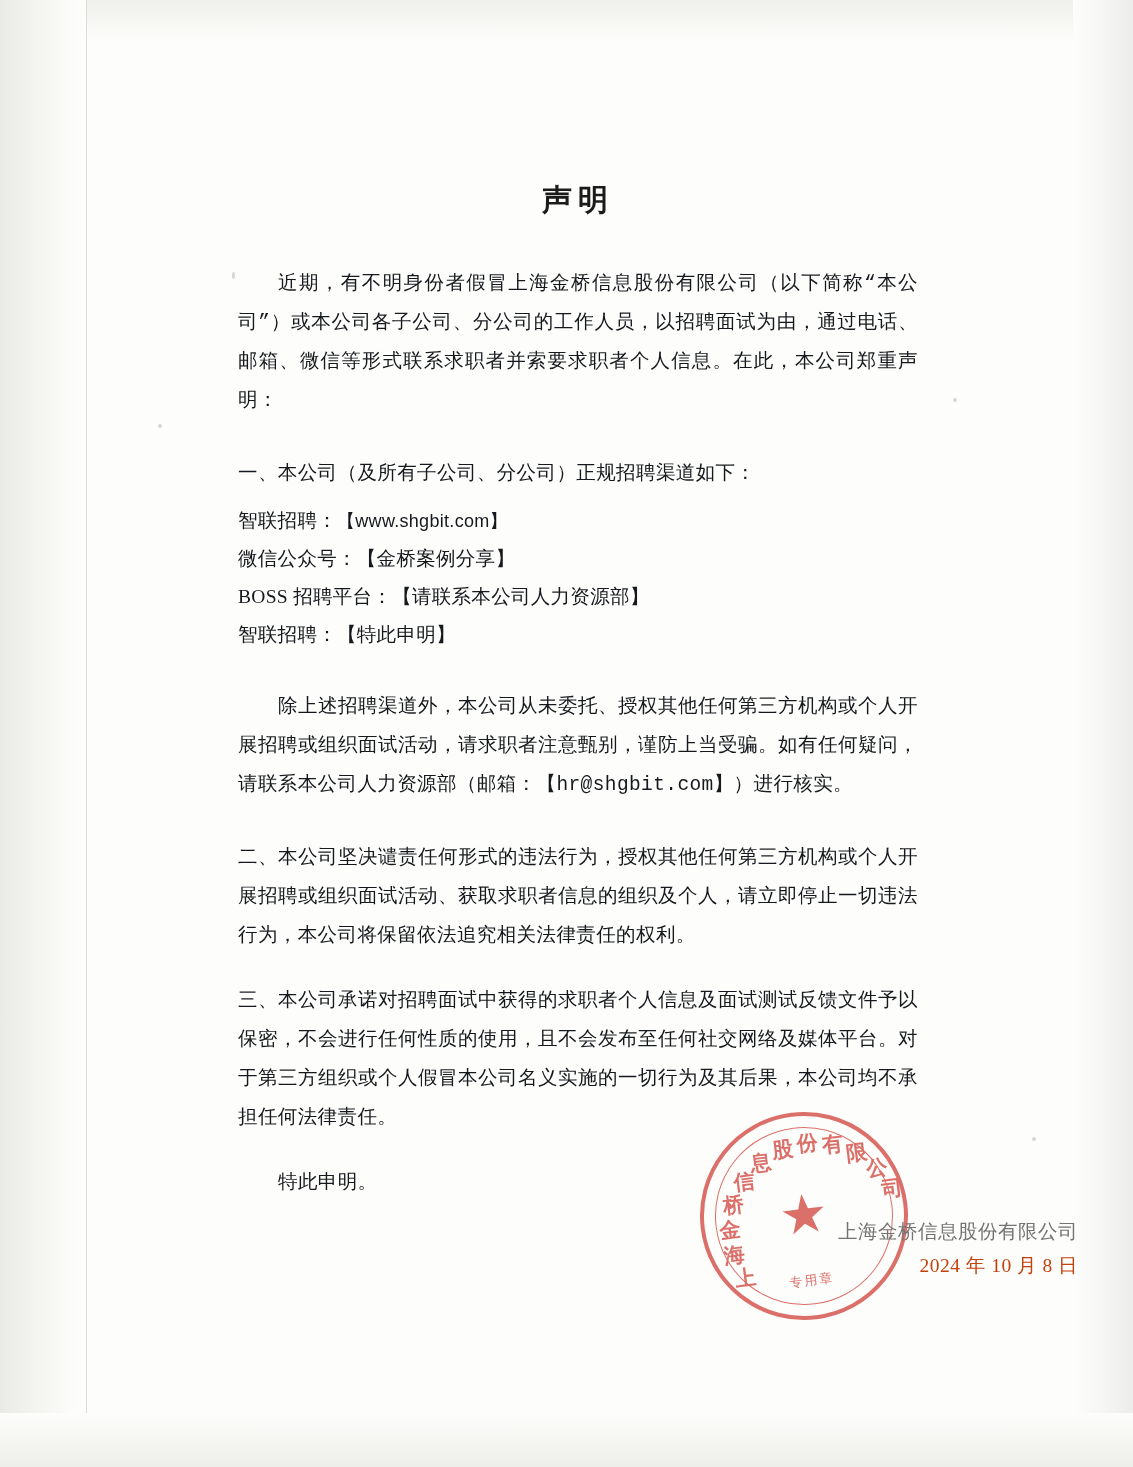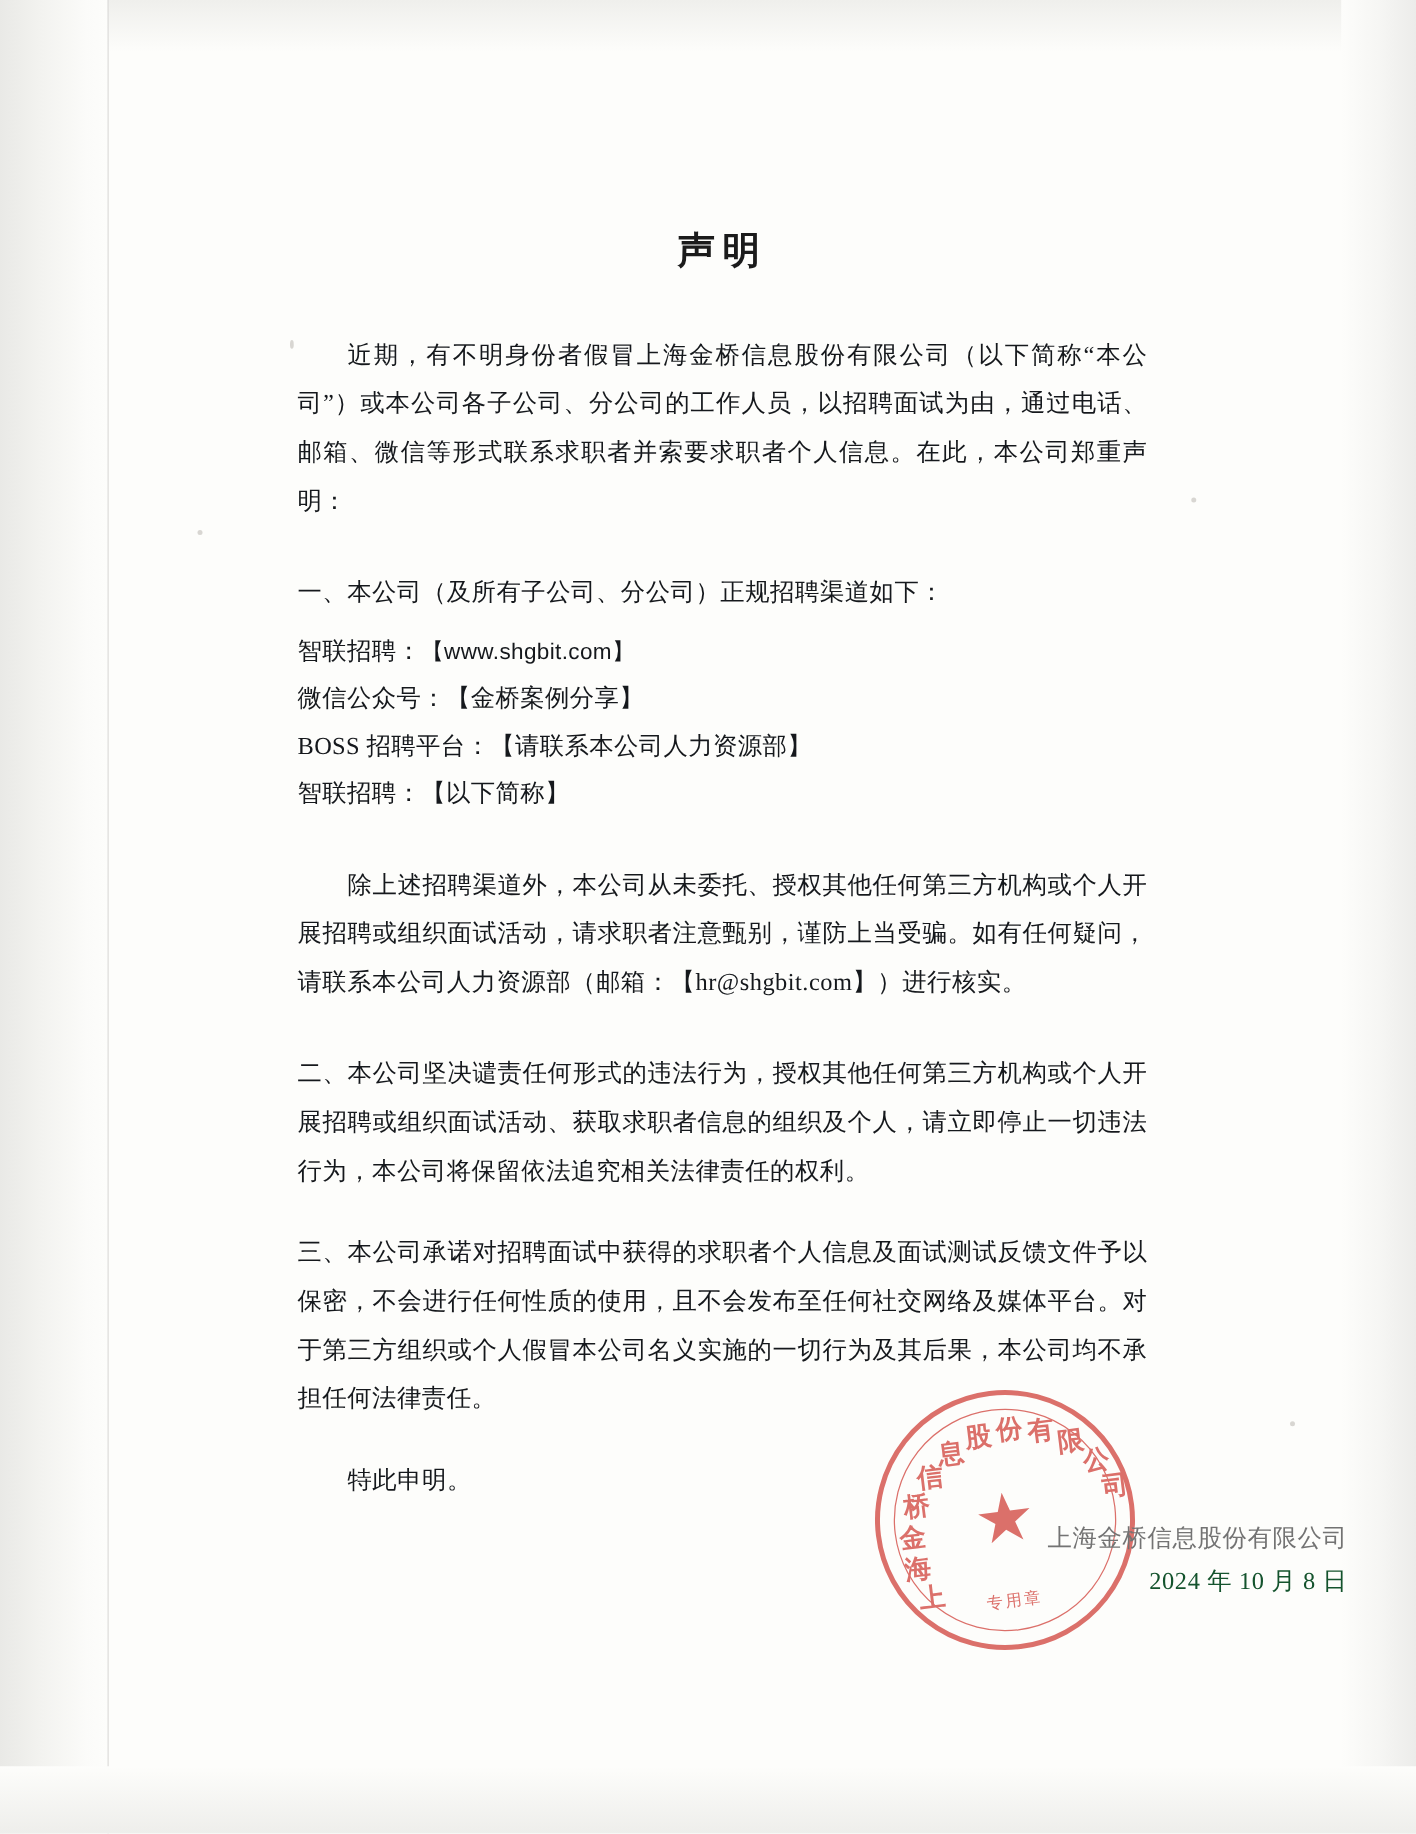--- a/index.html
+++ b/index.html
@@ -66,21 +66,21 @@
     font-family: "Liberation Serif", serif;
   }
 
   .para {
     font-size: 19.5px;
     line-height: 39px;
     color: #15181c;
     text-align: justify;
     letter-spacing: 0.4px;
     margin: 0 0 8px 0;
-    font-family: Liberation Serif, serif;
+    font-family: Liberation Mono, monospace;
   }
   .indent { text-indent: 40px; }
   .gap-lg { margin-top: 34px; }
   .gap-md { margin-top: 26px; }
 
   .channel-line {
     font-size: 19.5px;
     line-height: 38px;
     color: #15181c;
     letter-spacing: 0.3px;
@@ -100,21 +100,21 @@
   }
   .sig-name {
     font-size: 19.5px;
     color: #737373;
     letter-spacing: 0.5px;
     line-height: 34px;
     font-family: "Liberation Serif", serif;
   }
   .sig-date {
     font-size: 19.5px;
-    color: #14532d;
+    color: #c2410c;
     letter-spacing: 0.5px;
     line-height: 34px;
     font-family: "Liberation Serif", serif;
   }
 
   
   .seal {
     position: absolute;
     left: 700px;
     top: 1112px;
@@ -205,21 +205,21 @@
     <p class="channel-line">
       <span>智联招聘：</span><span class="ascii">【www.shgbit.com】</span>
     </p>
     <p class="channel-line">
       <span>微信公众号：</span><span>【金桥案例分享】</span>
     </p>
     <p class="channel-line">
       <span>BOSS 招聘平台：</span><span>【请联系本公司人力资源部】</span>
     </p>
     <p class="channel-line">
-      <span>智联招聘：</span><span>【以下简称】</span>
+      <span>智联招聘：</span><span>【特此申明】</span>
     </p>
 
     <p class="para indent gap-lg">除上述招聘渠道外，本公司从未委托、授权其他任何第三方机构或个人开展招聘或组织面试活动，请求职者注意甄别，谨防上当受骗。如有任何疑问，请联系本公司人力资源部（邮箱：【hr@shgbit.com】）进行核实。</p>
 
     <p class="para gap-lg">二、本公司坚决谴责任何形式的违法行为，授权其他任何第三方机构或个人开展招聘或组织面试活动、获取求职者信息的组织及个人，请立即停止一切违法行为，本公司将保留依法追究相关法律责任的权利。</p>
 
     <p class="para gap-md">三、本公司承诺对招聘面试中获得的求职者个人信息及面试测试反馈文件予以保密，不会进行任何性质的使用，且不会发布至任何社交网络及媒体平台。对于第三方组织或个人假冒本公司名义实施的一切行为及其后果，本公司均不承担任何法律责任。</p>
 
     <p class="para indent gap-md">特此申明。</p>
 

